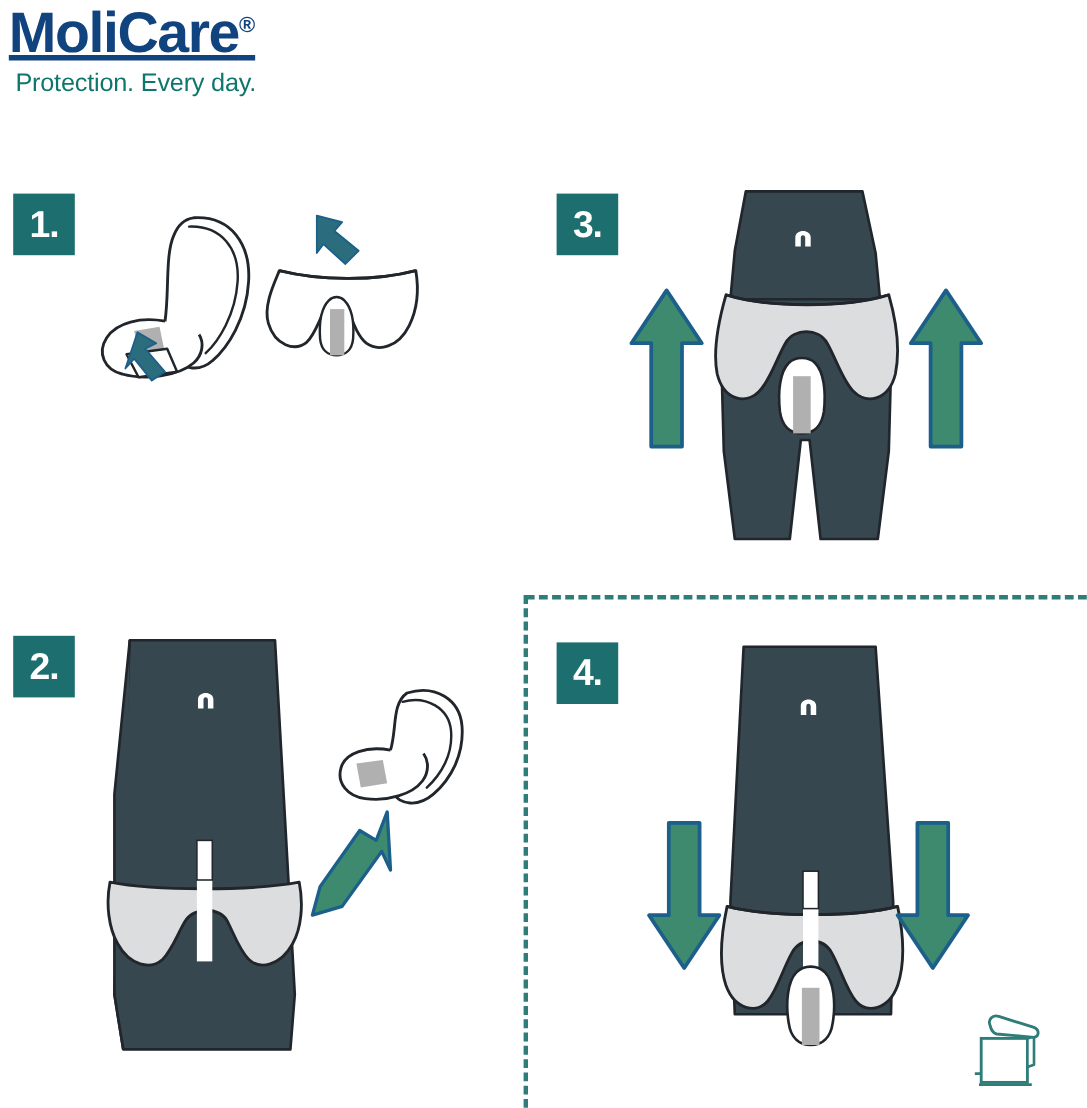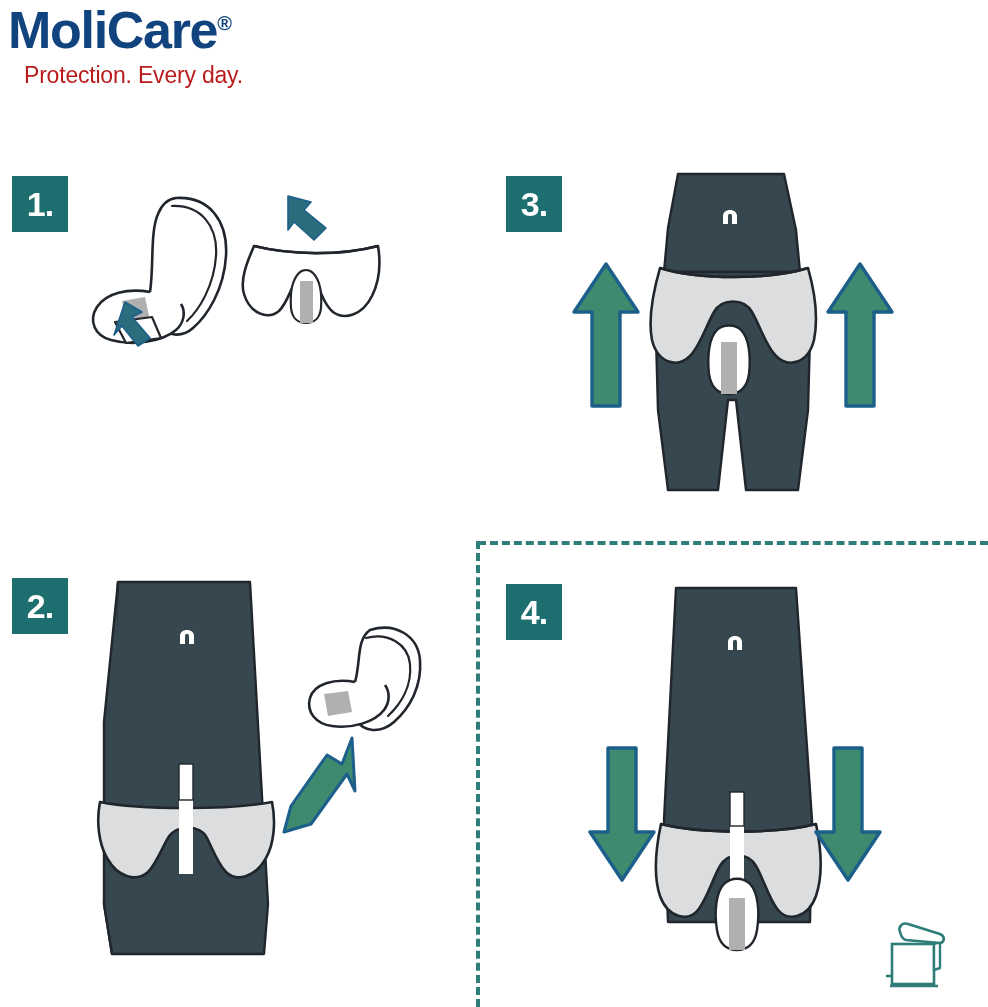--- a/index.html
+++ b/index.html
@@ -28,34 +28,35 @@
     font-family: "Liberation Sans", sans-serif;
     font-size: 52px;
     font-weight: 700;
     letter-spacing: -1.3px;
     color: #11437f;
     line-height: 1;
     position: absolute;
     left: 0;
     top: 2px;
     white-space: nowrap;
+    text-decoration: underline;
   }
   #brand-registered {
     font-size: 20px;
     font-weight: 700;
     vertical-align: super;
     letter-spacing: 0;
   }
   #brand-tagline {
     position: absolute;
-    left: 16px;
+    left: 6px;
     top: 60px;
     font-size: 23px;
     font-weight: 400;
-    color: #b91c1c;
+    color: #0f766e;
     letter-spacing: -0.2px;
     white-space: nowrap;
     text-align: right;
   }
 
   
   .step-panel {
     position: absolute;
   }
   #step-1 { left: 0px;   top: 160px; width: 470px; height: 370px; }

